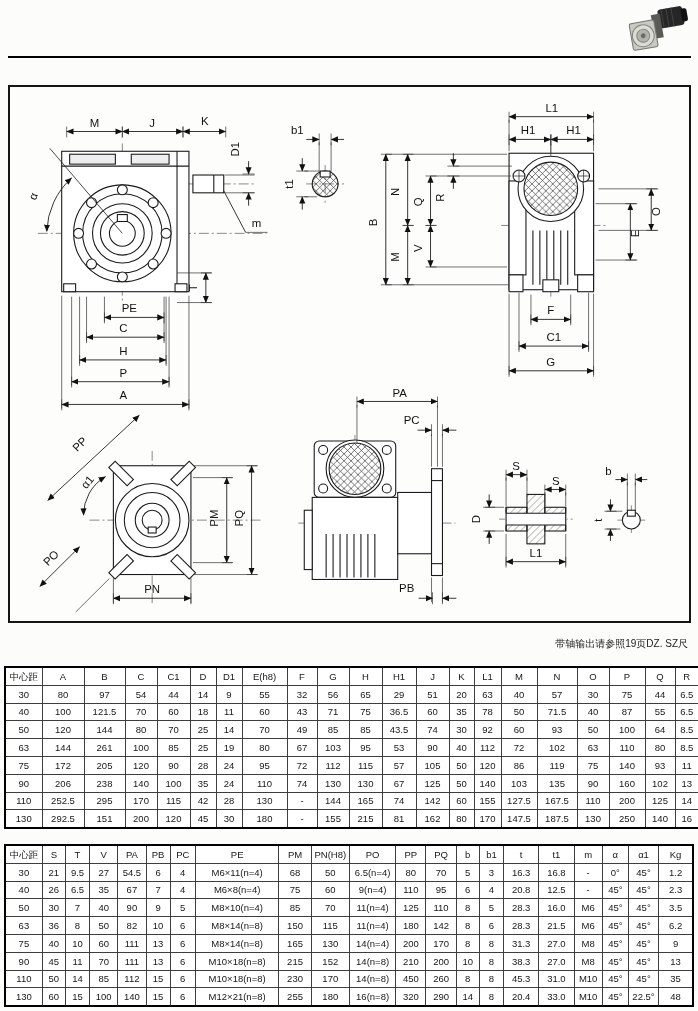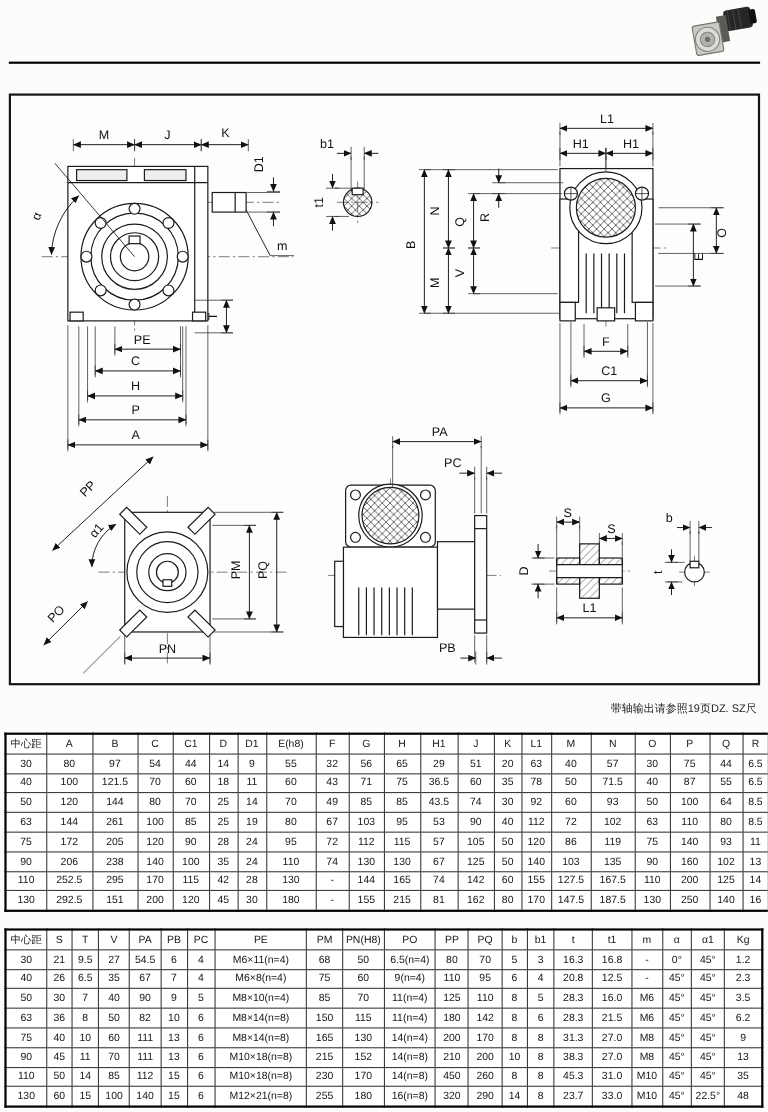--- a/index.html
+++ b/index.html
@@ -896,21 +896,21 @@
         <td>15</td>
         <td>6</td>
         <td>M12×21(n=8)</td>
         <td>255</td>
         <td>180</td>
         <td>16(n=8)</td>
         <td>320</td>
         <td>290</td>
         <td>14</td>
         <td>8</td>
-        <td>23.7</td>
+        <td>20.4</td>
         <td>33.0</td>
         <td>M10</td>
         <td>45°</td>
         <td>22.5°</td>
         <td>48</td>
       </tr>
     </tbody>
   </table>
 
 </body></html>

